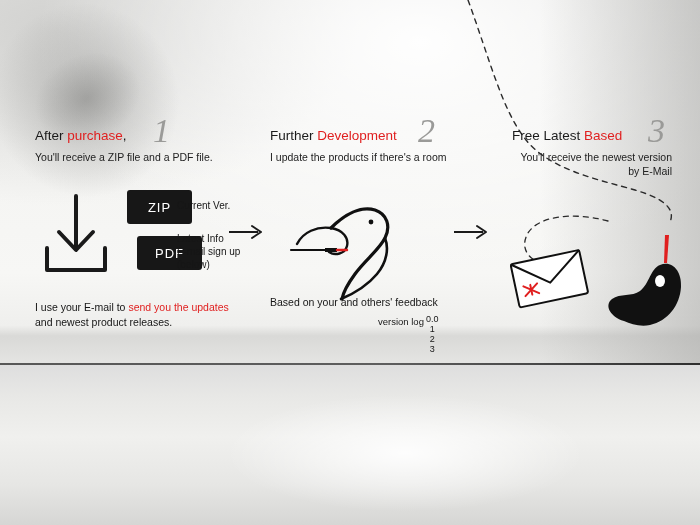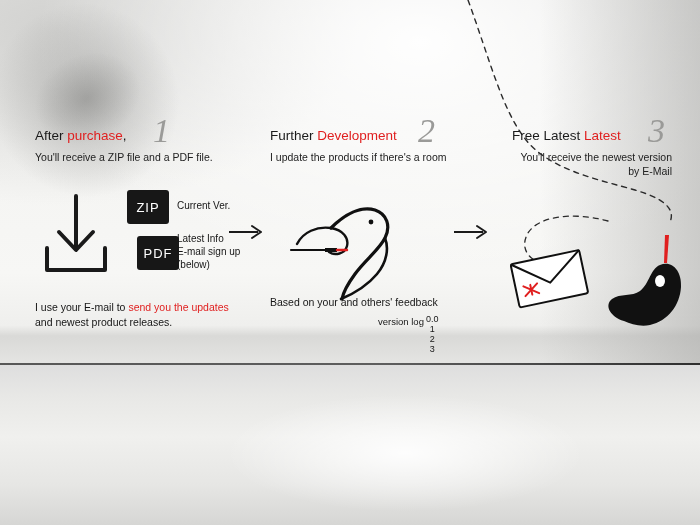--- a/index.html
+++ b/index.html
@@ -102,21 +102,21 @@
   #step1 .step-num { left: 118px; top: -16px; }
 
   .s1-icons {
     position: absolute;
     left: 0; top: 62px;
     width: 240px; height: 95px;
   }
   .dl-arrow { position: absolute; left: 8px; top: 4px; }
   .filebox {
     position: absolute;
-    width: 42px; height: 34px;
+    width: 65px; height: 34px;
     background: #171717;
     color: #ffffff;
     border-radius: 3px;
     font-size: 13px;
     letter-spacing: 1px;
     display: flex;
     align-items: center;
     justify-content: center;
     font-family: "Liberation Sans", sans-serif;
   }
@@ -275,21 +275,21 @@
       <circle cx="86" cy="30" r="2.4" fill="#101010"></circle>
     </svg>
 
     <svg class="big-arrow" id="arrow2" width="36" height="20" viewBox="0 0 36 20">
       <path d="M1,10 L30,10" stroke="#1a1a1a" stroke-width="2" fill="none"></path>
       <path d="M24,4 L33,10 L24,16" stroke="#1a1a1a" stroke-width="2" fill="none" stroke-linecap="round" stroke-linejoin="round"></path>
     </svg>
 
     <div class="step" id="step3">
       <div class="step-num">3</div>
-      <div class="step-title"><span>Free Latest </span><span class="accent">Latest</span></div>
+      <div class="step-title"><span>Free Latest </span><span class="accent">Based</span></div>
       <div class="step-sub right">
         <div>You'll receive the newest version</div>
         <div>by E-Mail</div>
       </div>
     </div>
 
     <svg id="ill-mail" width="185" height="130" viewBox="0 0 185 130">
 
       <path d="M108,16 C70,6 38,12 28,28 C20,42 28,52 36,56" fill="none" stroke="#2a2a2a" stroke-width="1.3" stroke-dasharray="5,5" stroke-linecap="round"></path>
 

